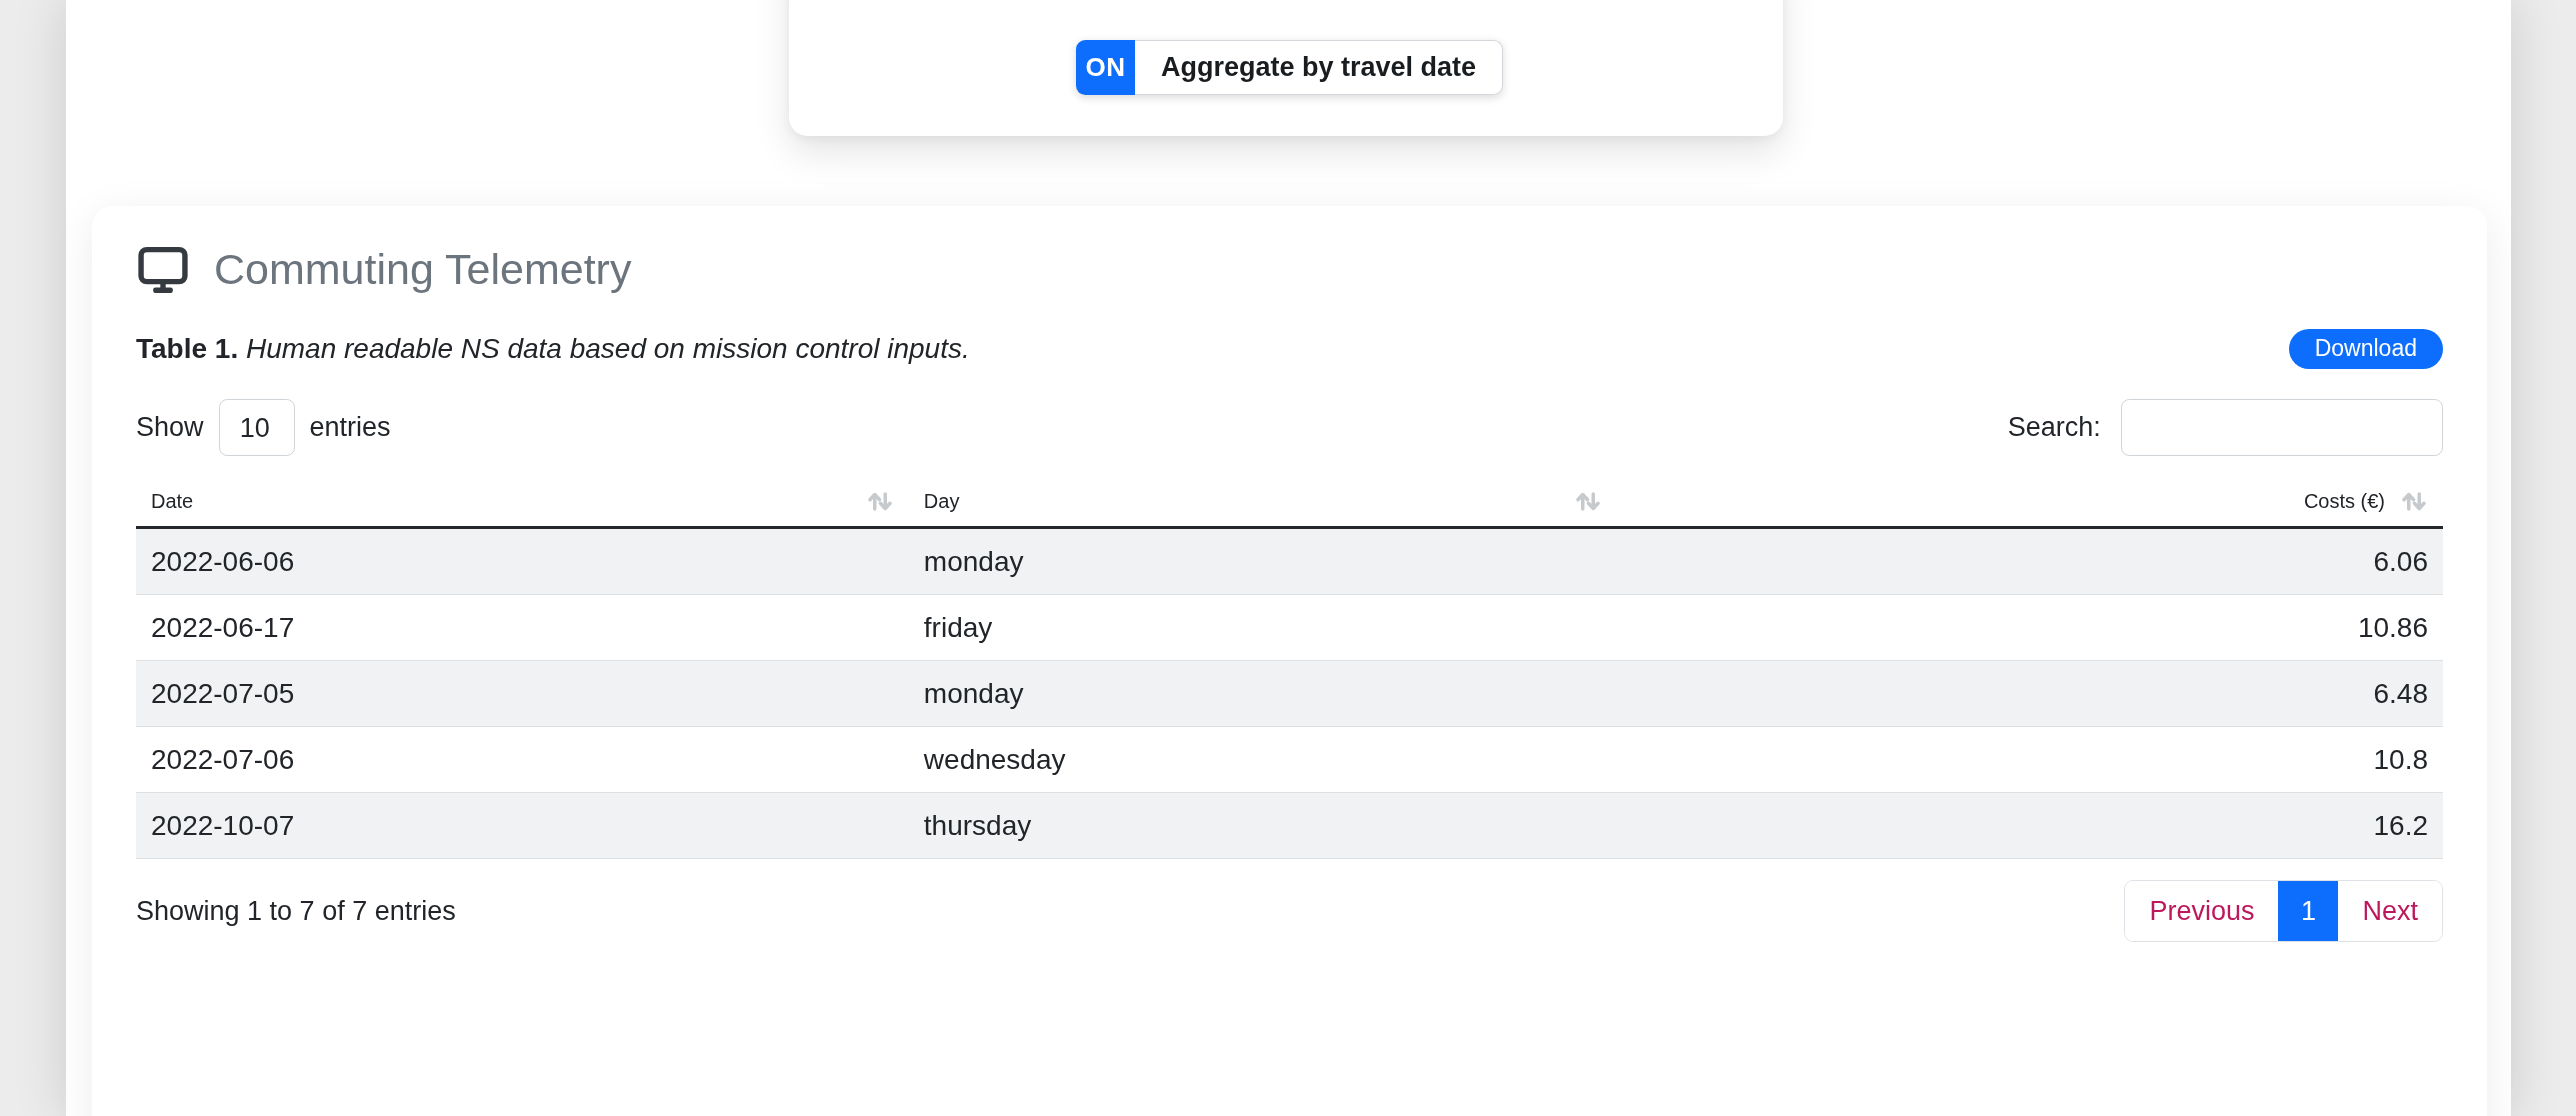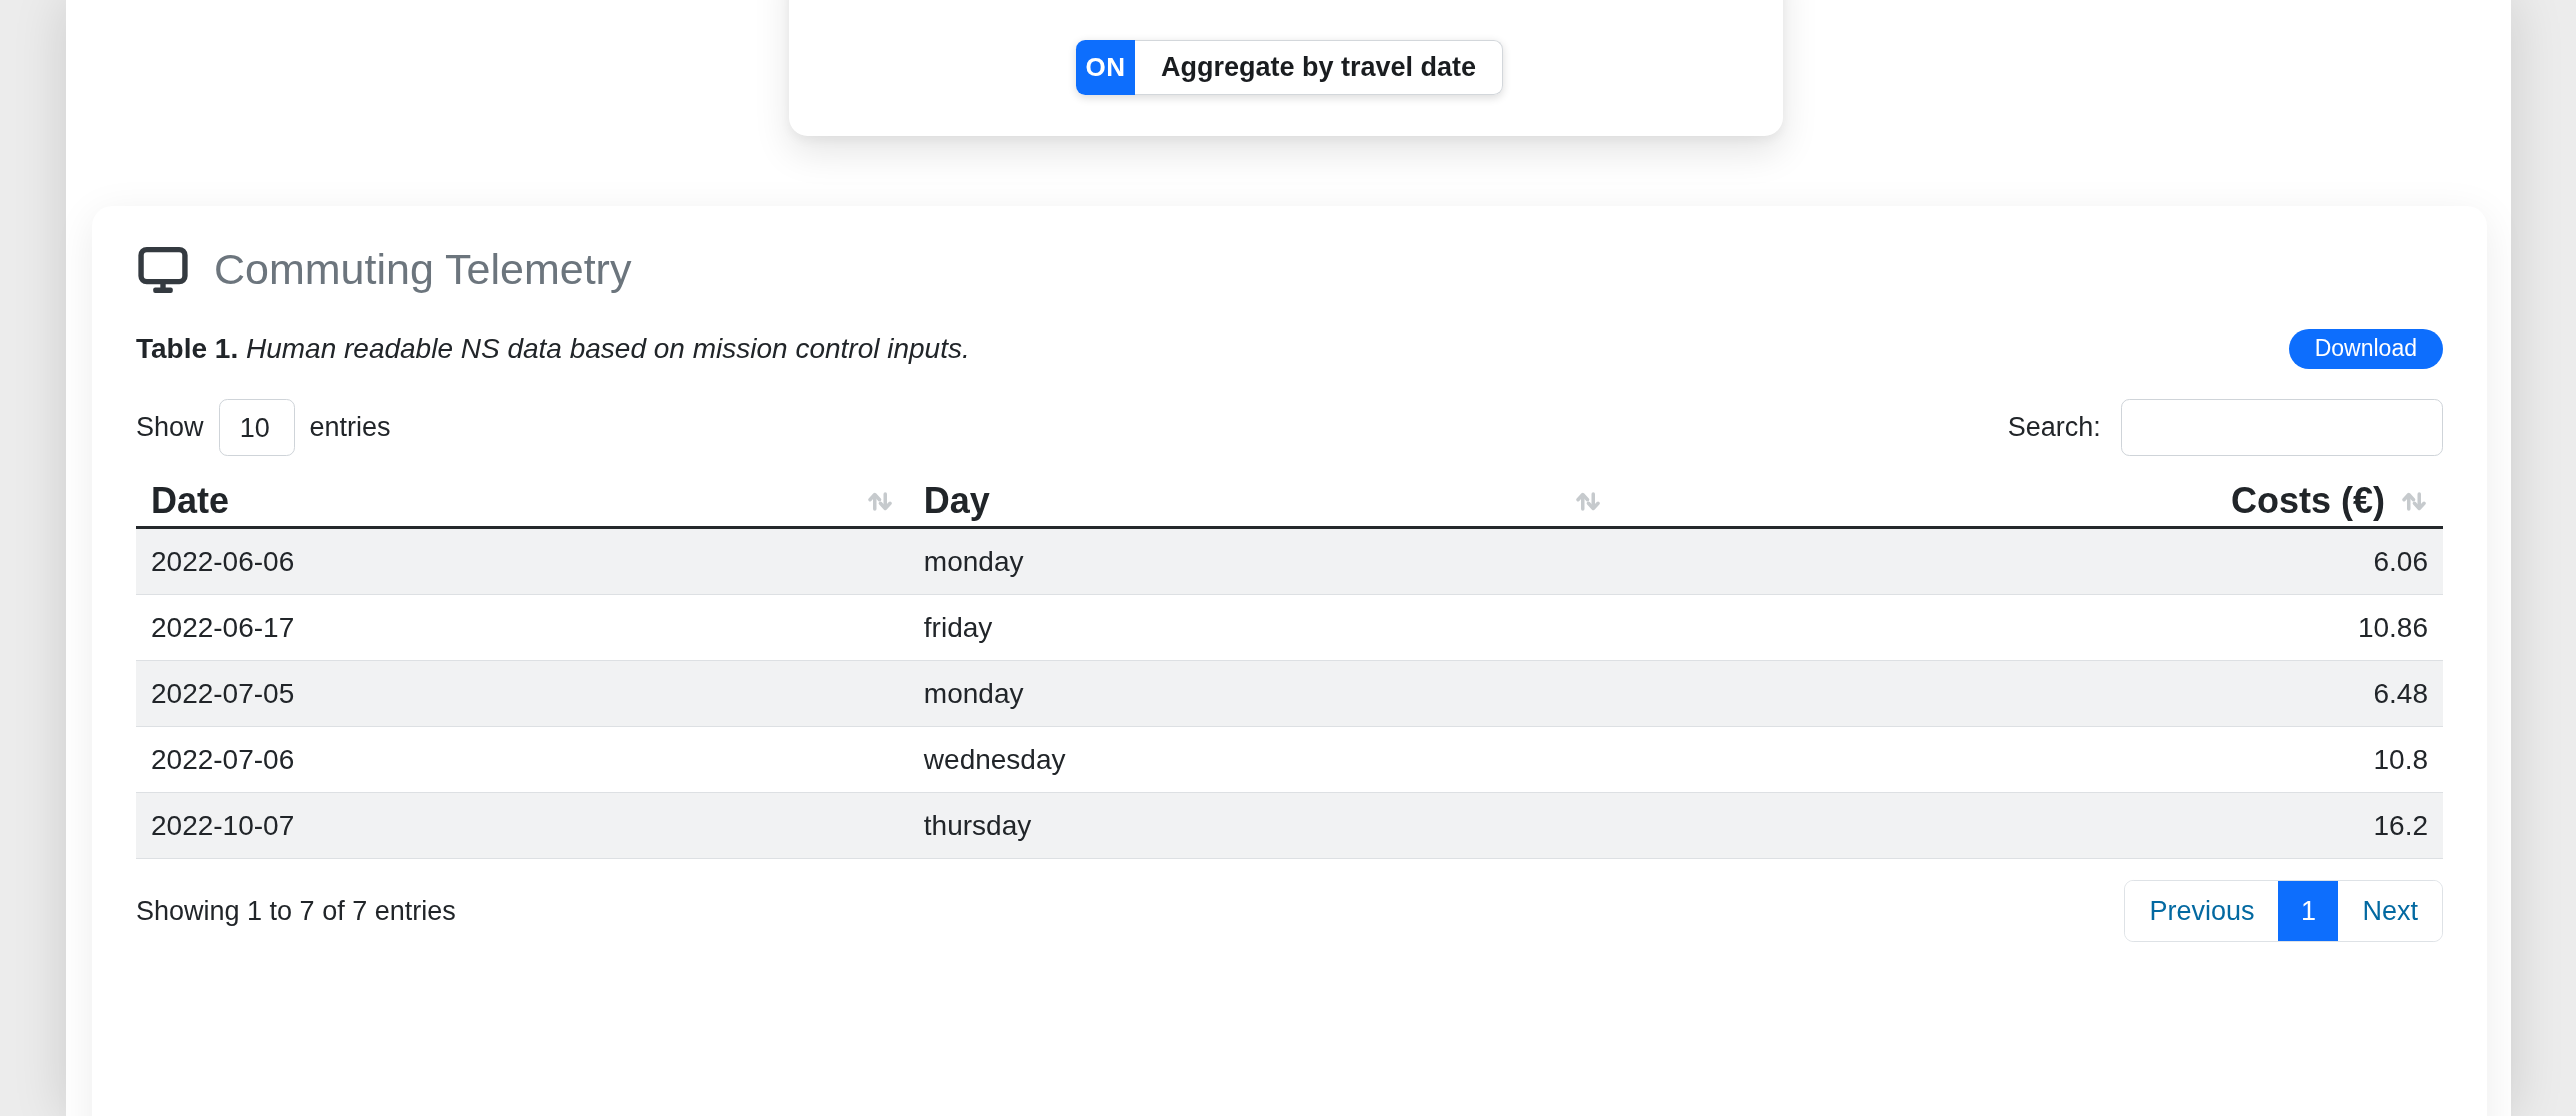--- a/index.html
+++ b/index.html
@@ -87,21 +87,21 @@
     border:1.8px solid #cfd4d9;border-radius:8.3px;background:#fff;
     font-size:27px;font-family:inherit;padding:0 16.6px;outline:none;
   }
   
   table.data-table{
     margin-top:20.3px;width:100%;border-collapse:collapse;table-layout:fixed;
   }
   .data-table th{
     height:50px;padding:0 15px;
     border-bottom:3.7px solid #24282c;
-    font-size:36px;font-weight:700;color:#212529;
+    font-size:20px;font-weight:400;color:#212529;
     vertical-align:middle;cursor:pointer;
   }
   .th-inner{display:flex;align-items:center;justify-content:space-between;}
   .th-inner.right{justify-content:flex-end;gap:15px;}
   .data-table td{
     height:65px;padding:0 15px;
     border-bottom:1.8px solid #dde0e3;
     font-size:28px;color:#212529;vertical-align:middle;
   }
   .data-table tbody tr:nth-child(odd) td{background:#f1f2f3;}
@@ -113,21 +113,21 @@
     display:flex;align-items:center;justify-content:space-between;
   }
   .info-text{font-size:27px;color:#212529;}
   .pagination{
     display:flex;height:62px;box-sizing:border-box;
     border:1.8px solid #dee2e6;border-radius:9.2px;overflow:hidden;
     background:#fff;
   }
   .page-item{
     display:flex;align-items:center;justify-content:center;
-    font-size:27px;color:#0369a1;padding:0 24px;cursor:pointer;background:#fff;
+    font-size:27px;color:#be185d;padding:0 24px;cursor:pointer;background:#fff;
   }
   .page-item.active{
     background:#0d6efd;color:#fff;width:60px;padding:0;
   }
 </style>
 </head>
 <body>
 
 <div class="page-band"></div>
 

